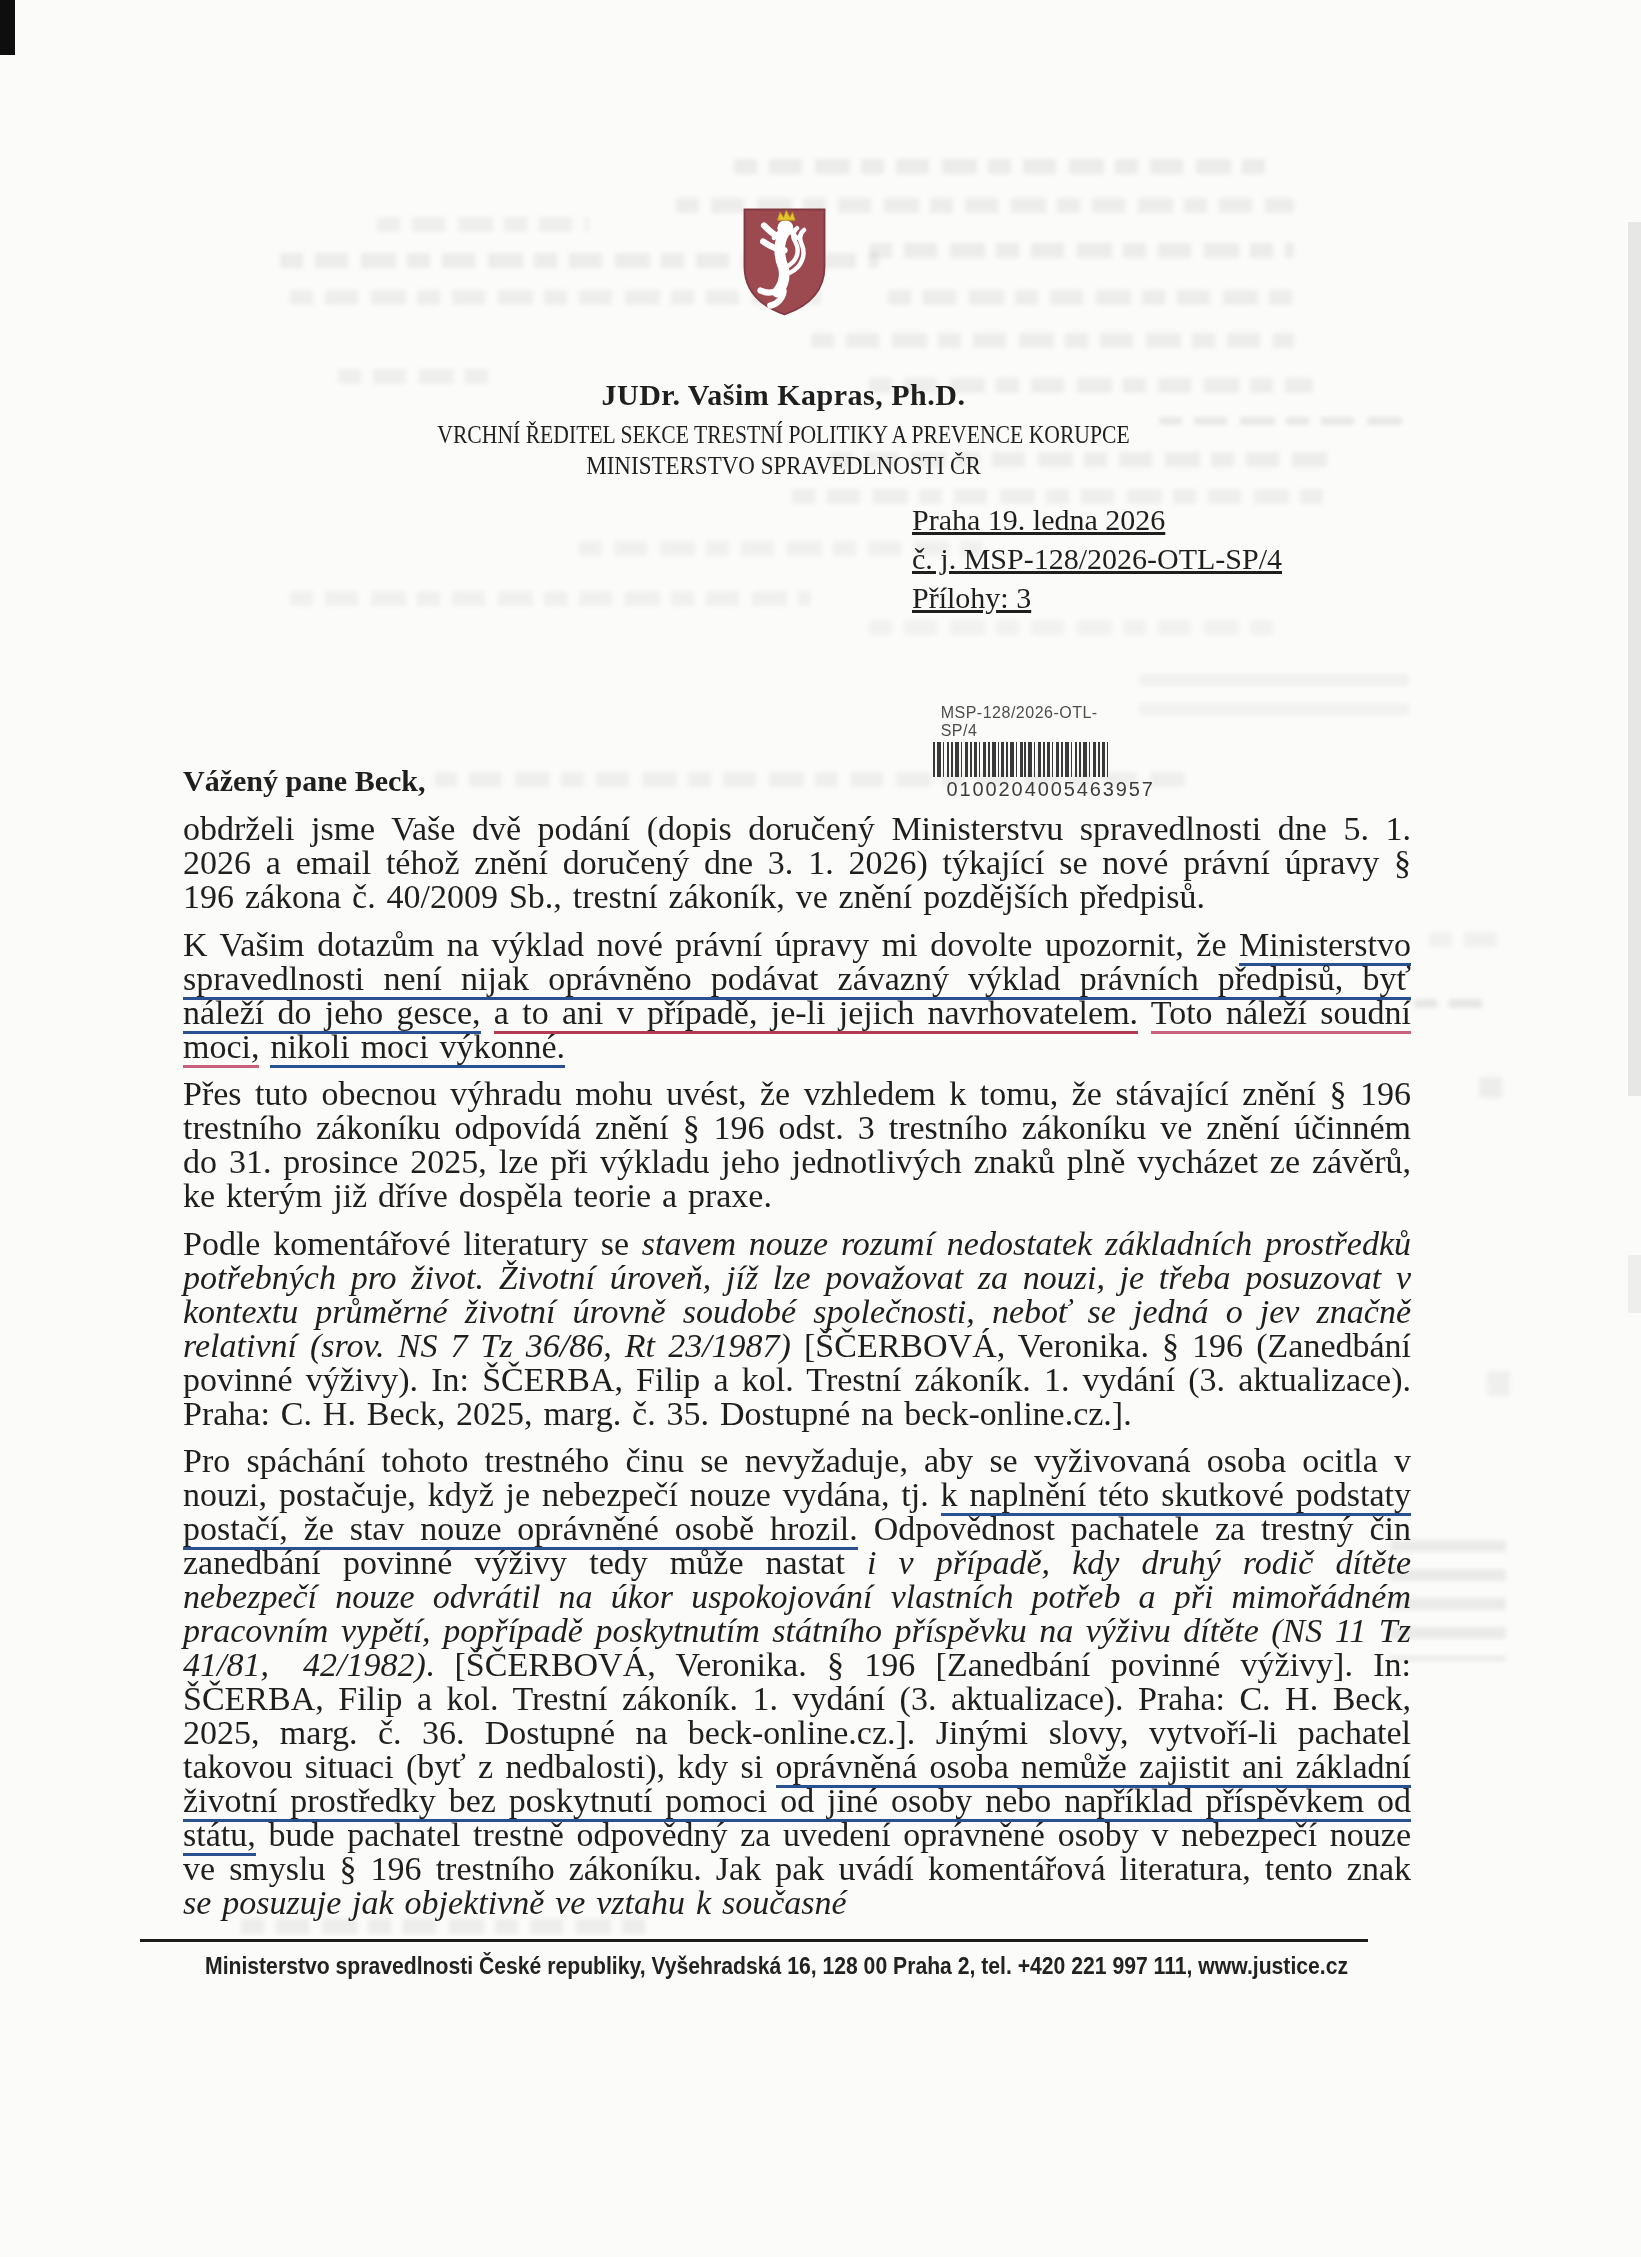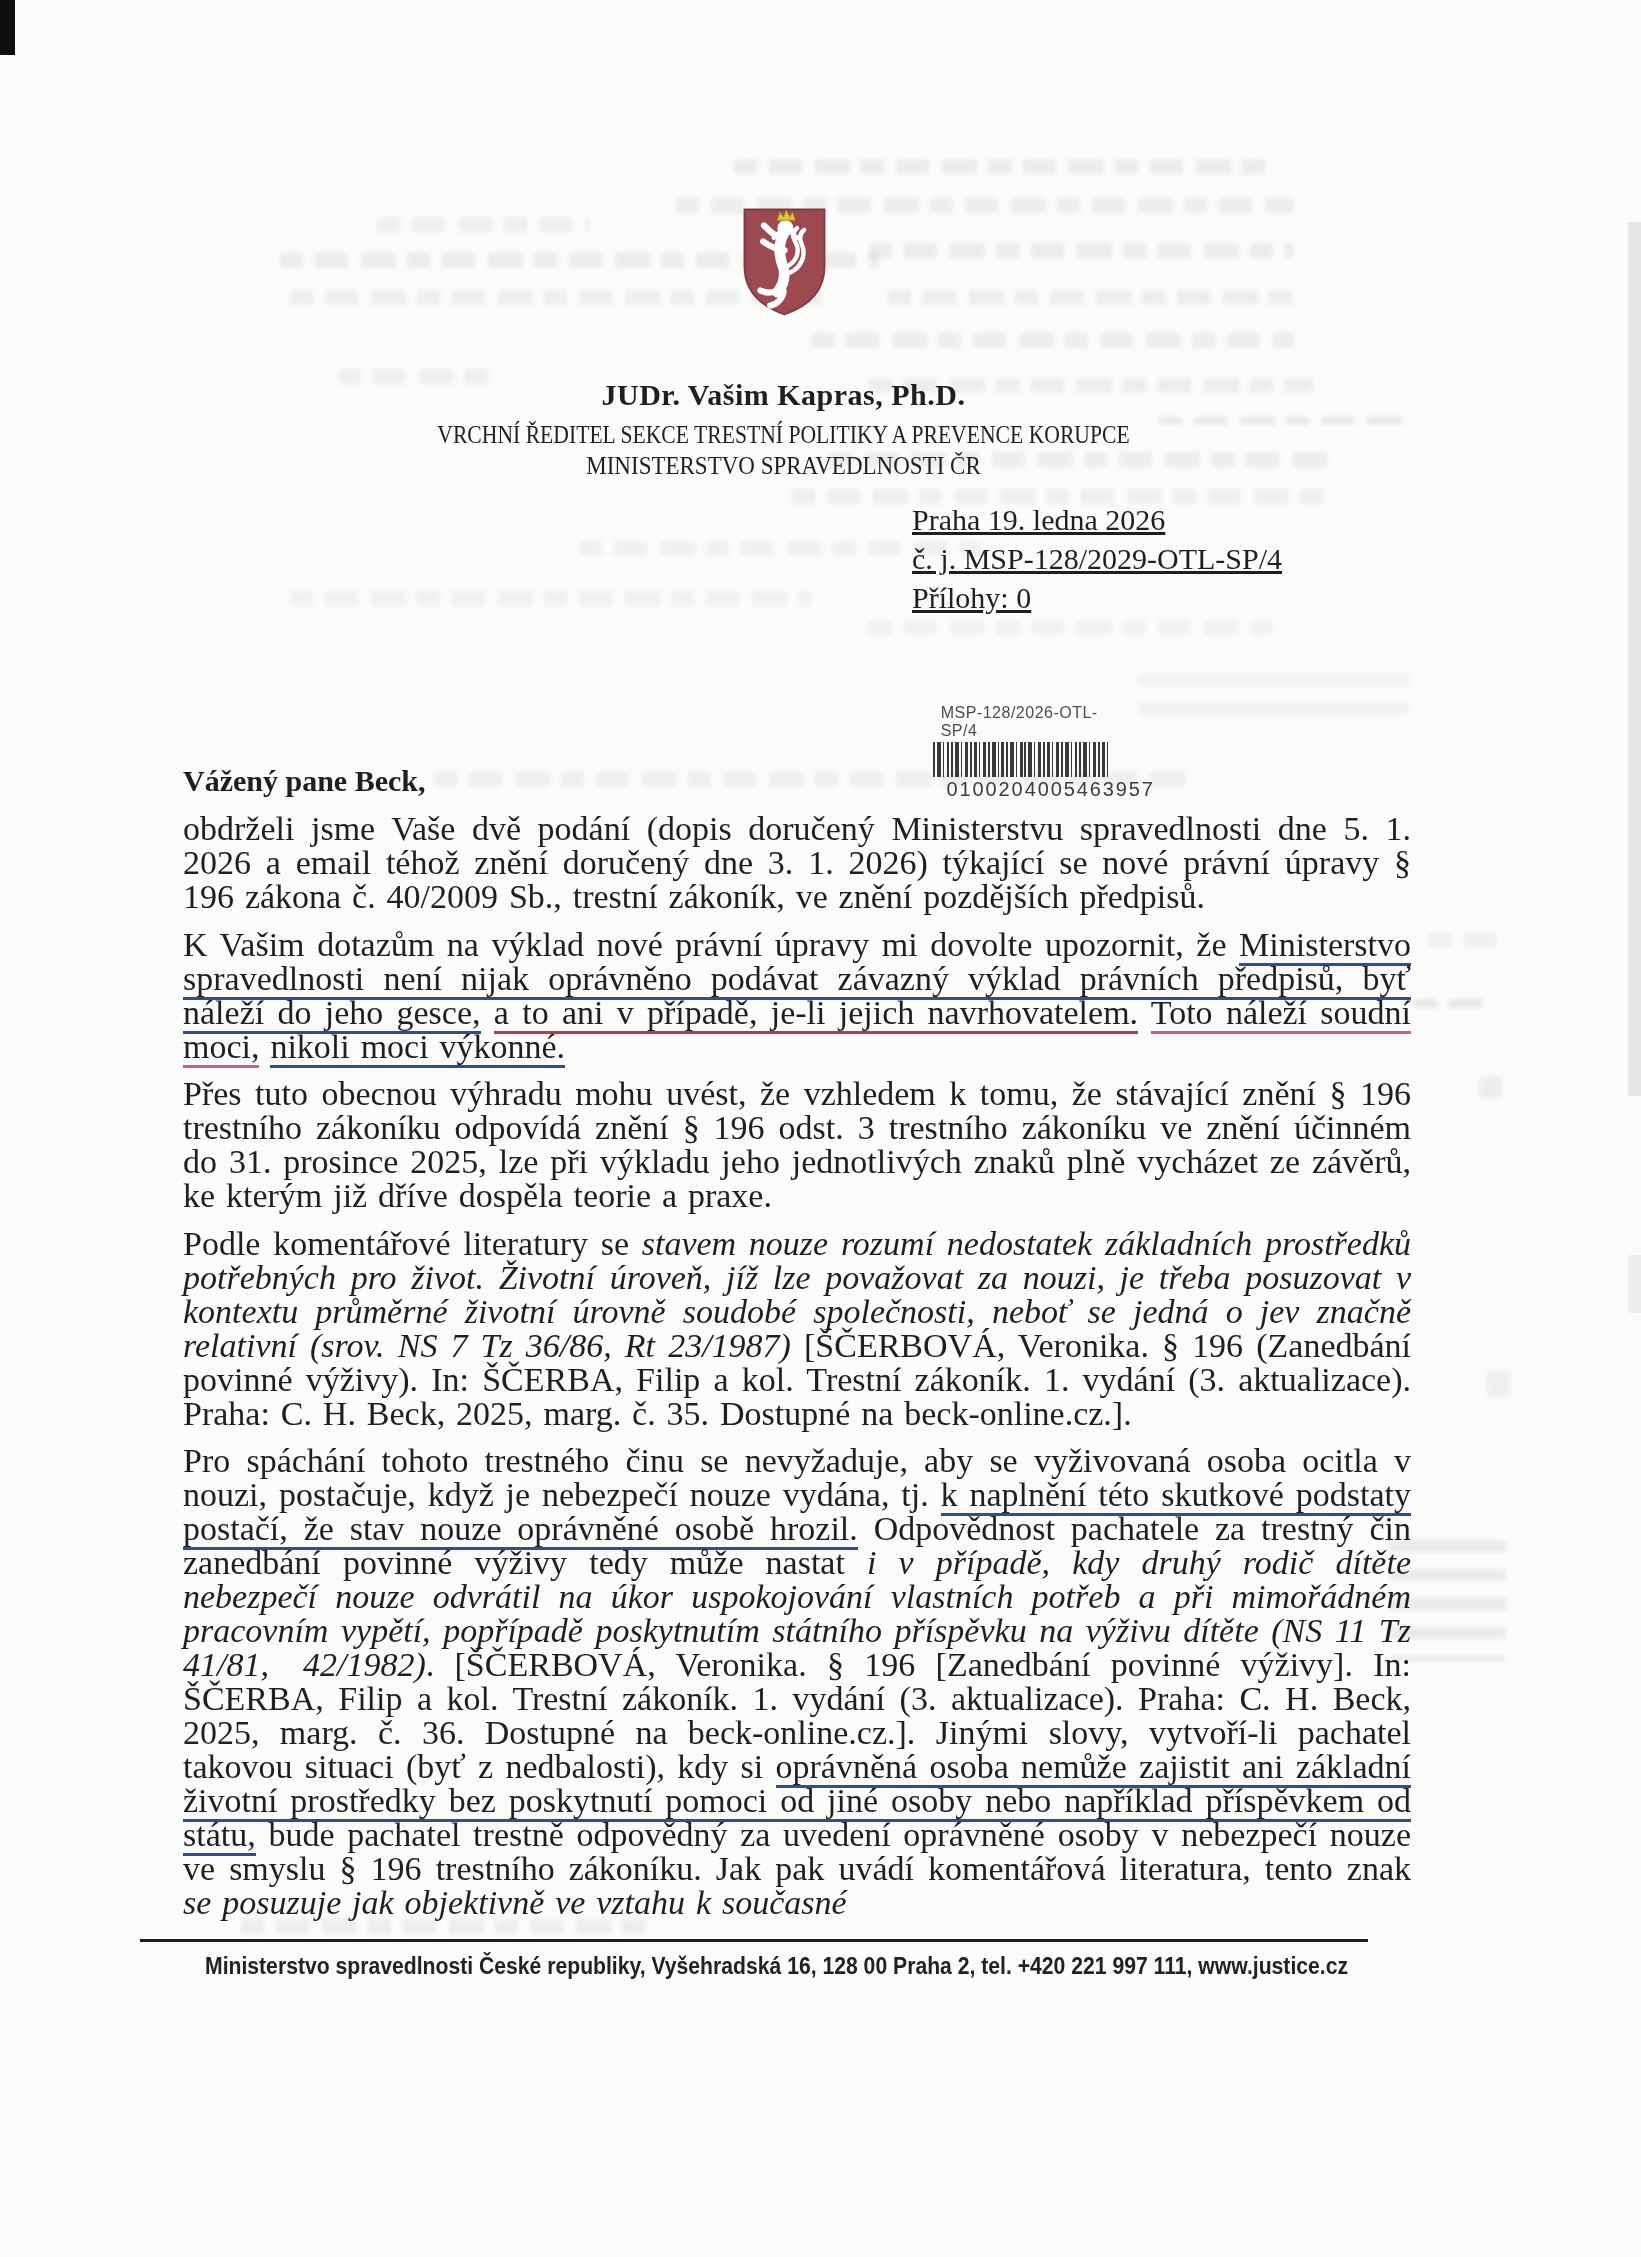--- a/index.html
+++ b/index.html
@@ -101,22 +101,22 @@
 </svg>
 
 <div class="letterhead">
   <div class="lh-name">JUDr. Vašim Kapras, Ph.D.</div>
   <div class="lh-title">VRCHNÍ ŘEDITEL SEKCE TRESTNÍ POLITIKY A PREVENCE KORUPCE</div>
   <div class="lh-org">MINISTERSTVO SPRAVEDLNOSTI ČR</div>
 </div>
 
 <div class="meta">
   <div>Praha 19. ledna 2026</div>
-  <div>č. j. MSP-128/2029-OTL-SP/4</div>
-  <div>Přílohy: 0</div>
+  <div>č. j. MSP-128/2026-OTL-SP/4</div>
+  <div>Přílohy: 3</div>
 </div>
 
 <div class="barcode-block">
   <div class="bc-label">MSP-128/2026-OTL-SP/4</div>
   <div class="bc-bars"></div>
   <div class="bc-number">0100204005463957</div>
 </div>
 
 <div class="salutation">Vážený pane Beck,</div>
 

